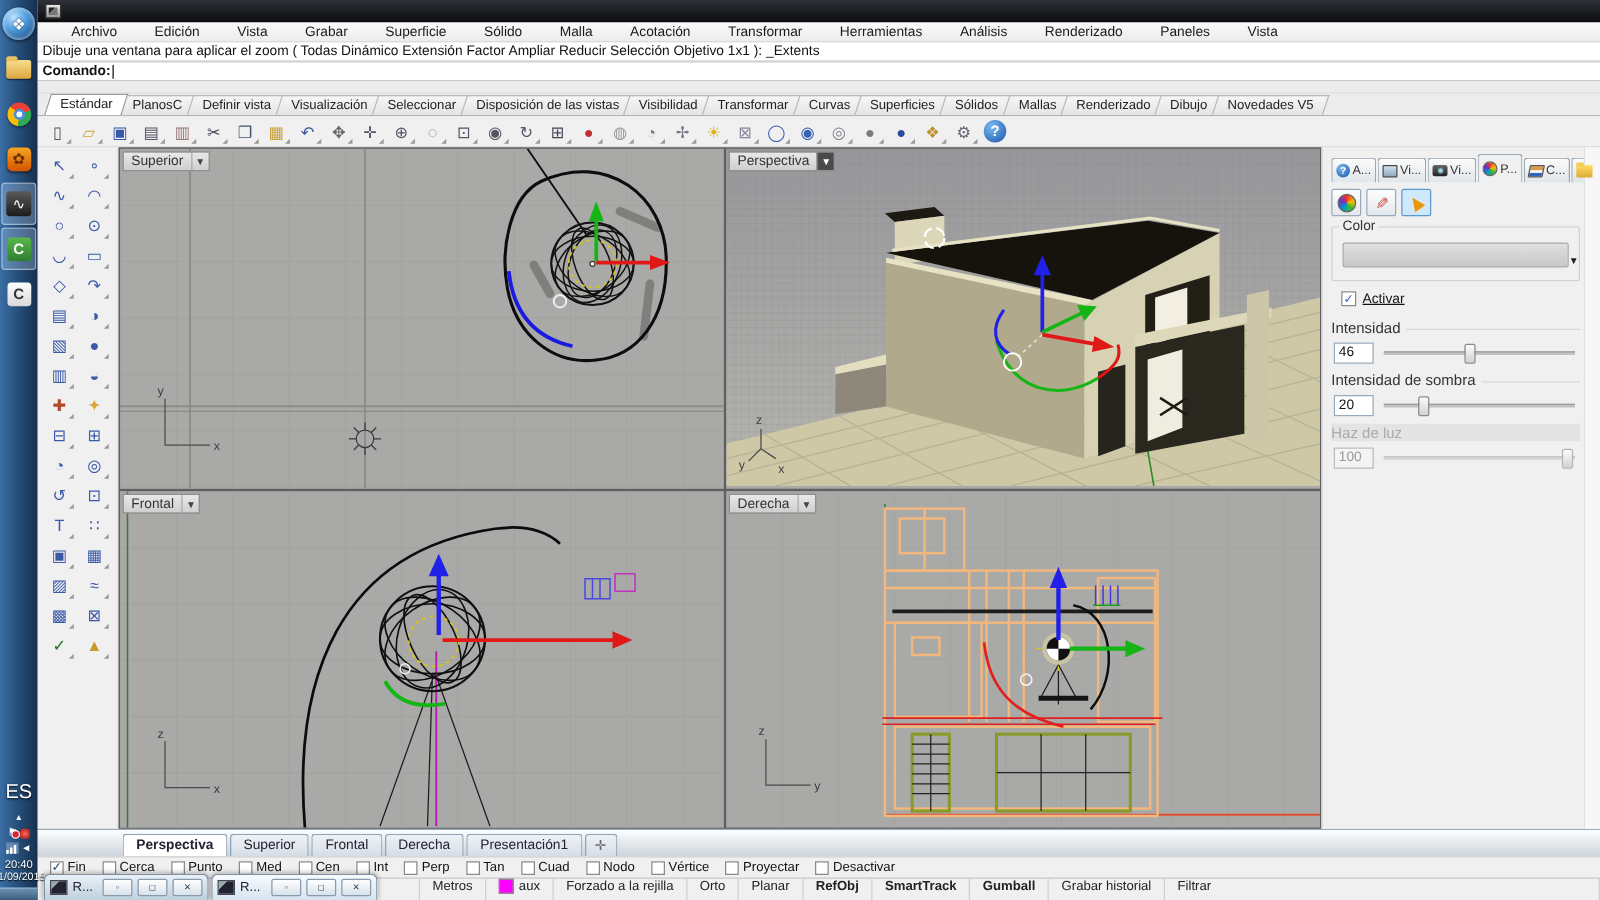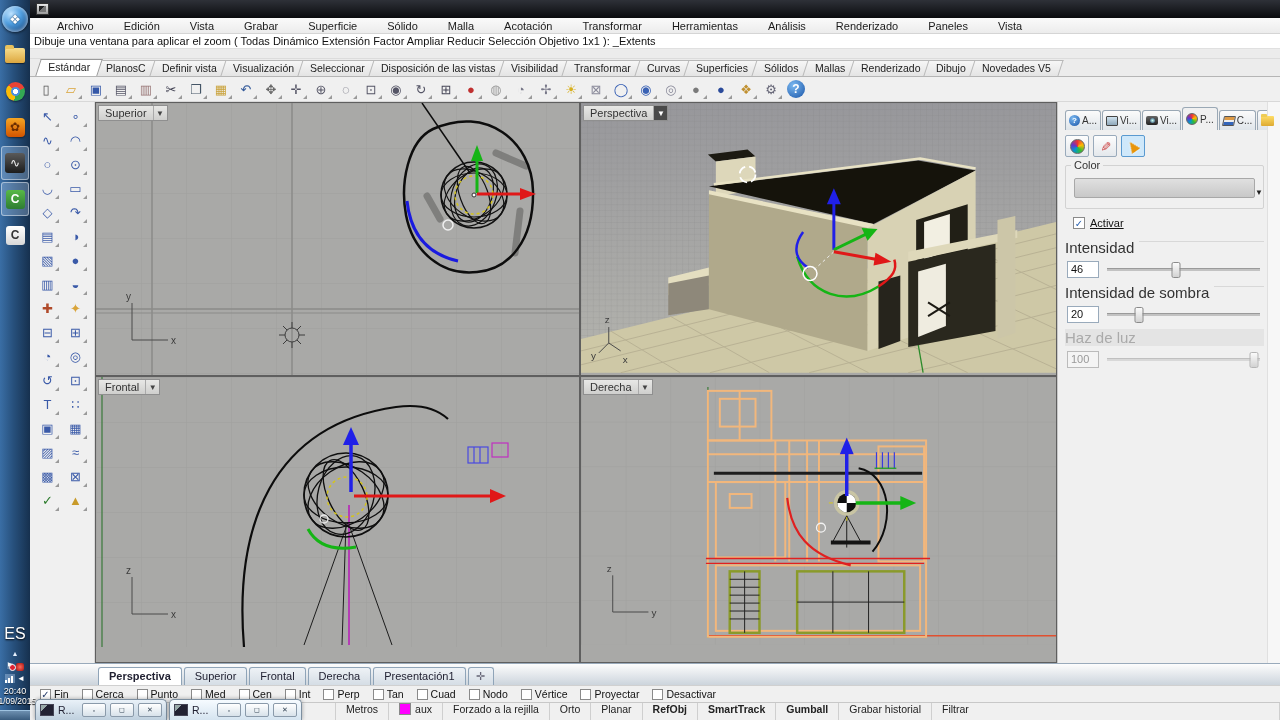--- a/index.html
+++ b/index.html
@@ -96,21 +96,21 @@
   .pbtn.active { background:#cfe8fa; border-color:#5a9ad0; }
   .i-marker { font-size:13px; color:#c44; transform:rotate(90deg); }
   .i-pointer { width:0; height:0; border-left:5px solid transparent; border-right:5px solid transparent; border-bottom:11px solid #e8950a; transform:rotate(-35deg); filter:drop-shadow(0 0 1px #fff); }
   .groupbox { border:1px solid #d2d2d2; border-radius:2px; position:relative; padding:12px 8px 10px; margin-bottom:8px; }
   .groupbox .legend { position:absolute; top:-7px; left:5px; background:#f0f0f0; padding:0 3px; font-size:11px; color:#333; }
   .gb-select { height:20px; background:linear-gradient(#e0e0e0,#c8c8c8); border:1px solid #a8a8a8; border-radius:2px; }
   .gb-arrow { position:absolute; right:-8px; top:50%; font-size:8px; color:#222; }
   .activar { display:flex; align-items:center; gap:5px; margin:2px 0 10px 8px; font-size:11px; }
   .cb { width:12px; height:12px; border:1px solid #8a8a8a; background:#fff; display:inline-flex; align-items:center; justify-content:center; font-size:10px; color:#2a62b0; flex:0 0 auto; }
   .pslider { margin-bottom:6px; }
-  .pslabel { display:flex; gap:5px; font-size:15px; color:#333; }
+  .pslabel { display:flex; align-items:center; gap:5px; font-size:12px; color:#333; }
   .pslabel::after { content:""; flex:1; height:1px; background:#d8d8d8; margin-top:2px; }
   .psrow { display:flex; align-items:center; gap:8px; margin:5px 0 4px 2px; }
   .pval { width:32px; height:17px; background:#fff; border:1px solid #9ab; font-size:11px; padding:1px 3px; }
   .ptrack { position:relative; flex:1; height:3px; background:#c2c2c2; border-top:1px solid #9a9a9a; margin-right:4px; }
   .pthumb { position:absolute; top:-7px; width:9px; height:16px; background:linear-gradient(#fbfbfb,#d2d2d2); border:1px solid #8a8a8a; border-radius:2px; transform:translateX(-50%); }
   .pslider.disabled .pslabel, .pslider.disabled .pslabel::after { color:#aaa; background:#e4e4e4; }
   .pslider.disabled .pval { border-color:#bbb; color:#999; background:#f4f4f4; }
   .pslider.disabled .ptrack { background:#d8d8d8; border-top-color:#c0c0c0; }
   .pslider.disabled .pthumb { border-color:#b5b5b5; }
 
@@ -205,20 +205,24 @@
         <span class="menu-item" data-name="menu-item">Transformar</span>
         <span class="menu-item" data-name="menu-item">Herramientas</span>
         <span class="menu-item" data-name="menu-item">Análisis</span>
         <span class="menu-item" data-name="menu-item">Renderizado</span>
         <span class="menu-item" data-name="menu-item">Paneles</span>
         <span class="menu-item" data-name="menu-item">Vista</span>
       </nav>
 
     <div class="cmd-history" data-name="command-history">
       <span>Dibuje una ventana para aplicar el zoom ( Todas  Dinámico  Extensión  Factor  Ampliar  Reducir  Selección  Objetivo  1x1 ): _Extents</span>
+    </div>
+    <div class="cmd-line" data-name="command-input">
+      <b data-name="command-prompt-label">Comando:</b>
+        <span class="caret" data-name="text-caret"></span>
     </div>
     <div class="groove" data-name="separator"></div>
 
     <div class="ribbon" data-name="toolbar-tab-strip">
 
     <span class="rtab active" data-name="ribbon-tab"><span>Estándar</span></span>
         <span class="rtab" data-name="ribbon-tab"><span>PlanosC</span></span>
         <span class="rtab" data-name="ribbon-tab"><span>Definir vista</span></span>
         <span class="rtab" data-name="ribbon-tab"><span>Visualización</span></span>
         <span class="rtab" data-name="ribbon-tab"><span>Seleccionar</span></span>

